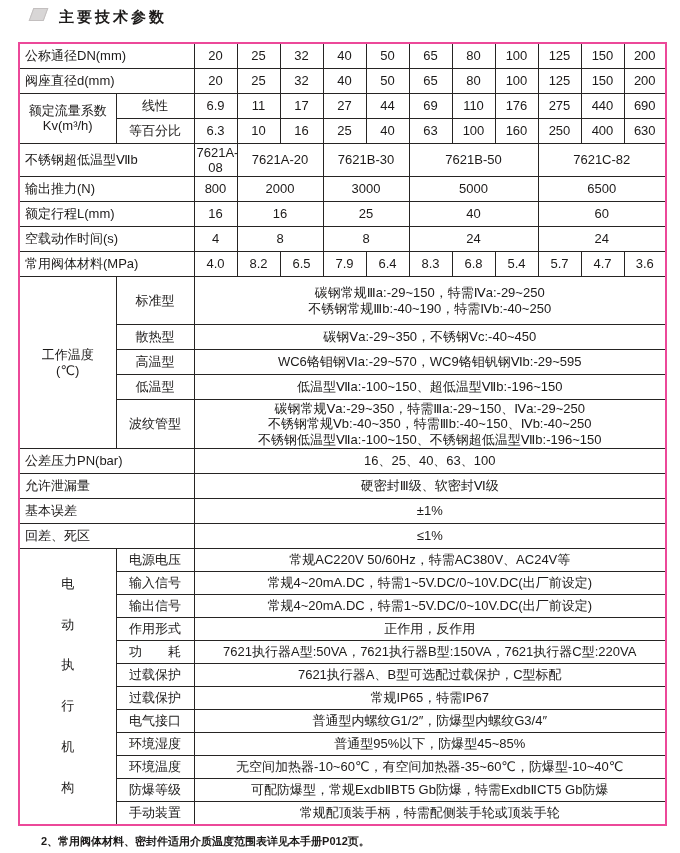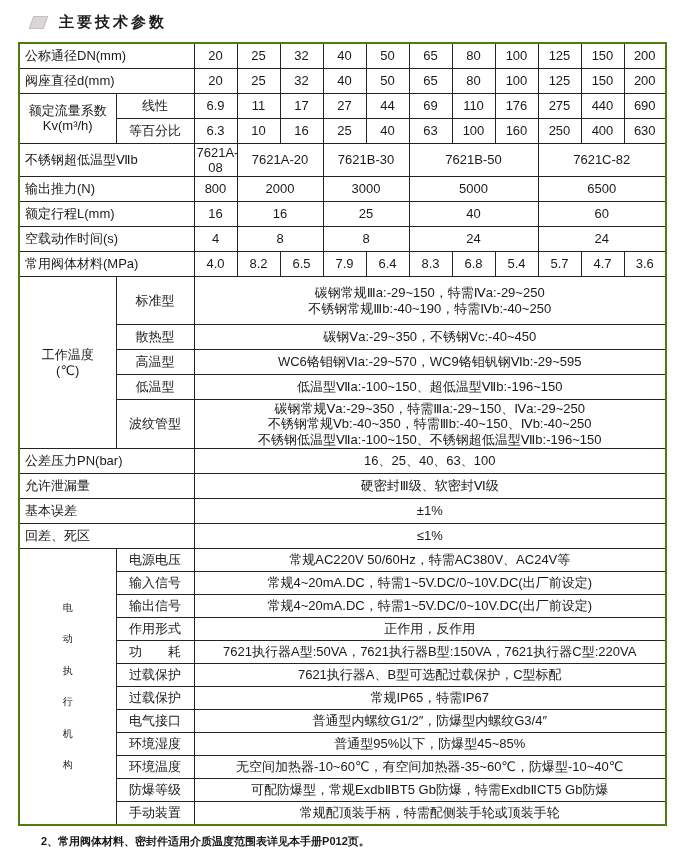--- a/index.html
+++ b/index.html
@@ -7,49 +7,49 @@
     margin: 0; padding: 0;
     width: 680px; height: 853px;
     background: #ffffff;
     color: #1c1a19;
     font-family: "Liberation Sans", "DejaVu Sans", sans-serif;
     overflow: hidden;
   }
   .page { padding: 6px 18px 0 18px; }
 
   
-  .title-row { display: flex; align-items: center; height: 28px; margin: 2px 0 6px 0; }
+  .title-row { display: flex; height: 28px; margin: 2px 0 6px 0; }
   .title-icon {
     width: 15px; height: 13px;
     background: #d8d6d6; border: 1px solid #c3bfbf;
     transform: skewX(-20deg);
     margin-left: 13px; margin-right: 13px;
   }
   .title { font-size: 15px; font-weight: bold; letter-spacing: 3px; margin: 0; }
 
   
   table.spec {
     border-collapse: collapse; table-layout: fixed;
-    width: 644px; border: 2px solid #4d7c0f;
+    width: 644px; border: 2px solid #ec4899;
   }
   .spec td {
     border: 1px solid #262423;
     font-size: 13px; text-align: center;
     padding: 1px 2px; line-height: 1.18; overflow: hidden;
   }
   .spec tr { height: 25px; }
   .spec tr.tall2 { height: 48px; }
   .spec tr.tall3 { height: 48px; }
   .spec tr.act { height: 23px; }
   td.lbl { text-align: left; padding-left: 5px; }
   td.pre { white-space: pre-line; }
   .vert {
     width: 14px; margin: 0 auto;
     word-break: break-all; line-height: 3.15;
-    font-size: 10px; text-align: center;
+    font-size: 13px; text-align: center;
   }
 
   
   .notes { font-size: 11px; font-weight: bold; margin-top: 7px; line-height: 1.6; }
   .notes .indent { padding-left: 23px; }
 </style>
 </head>
 <body>
 
 <div class="page">

